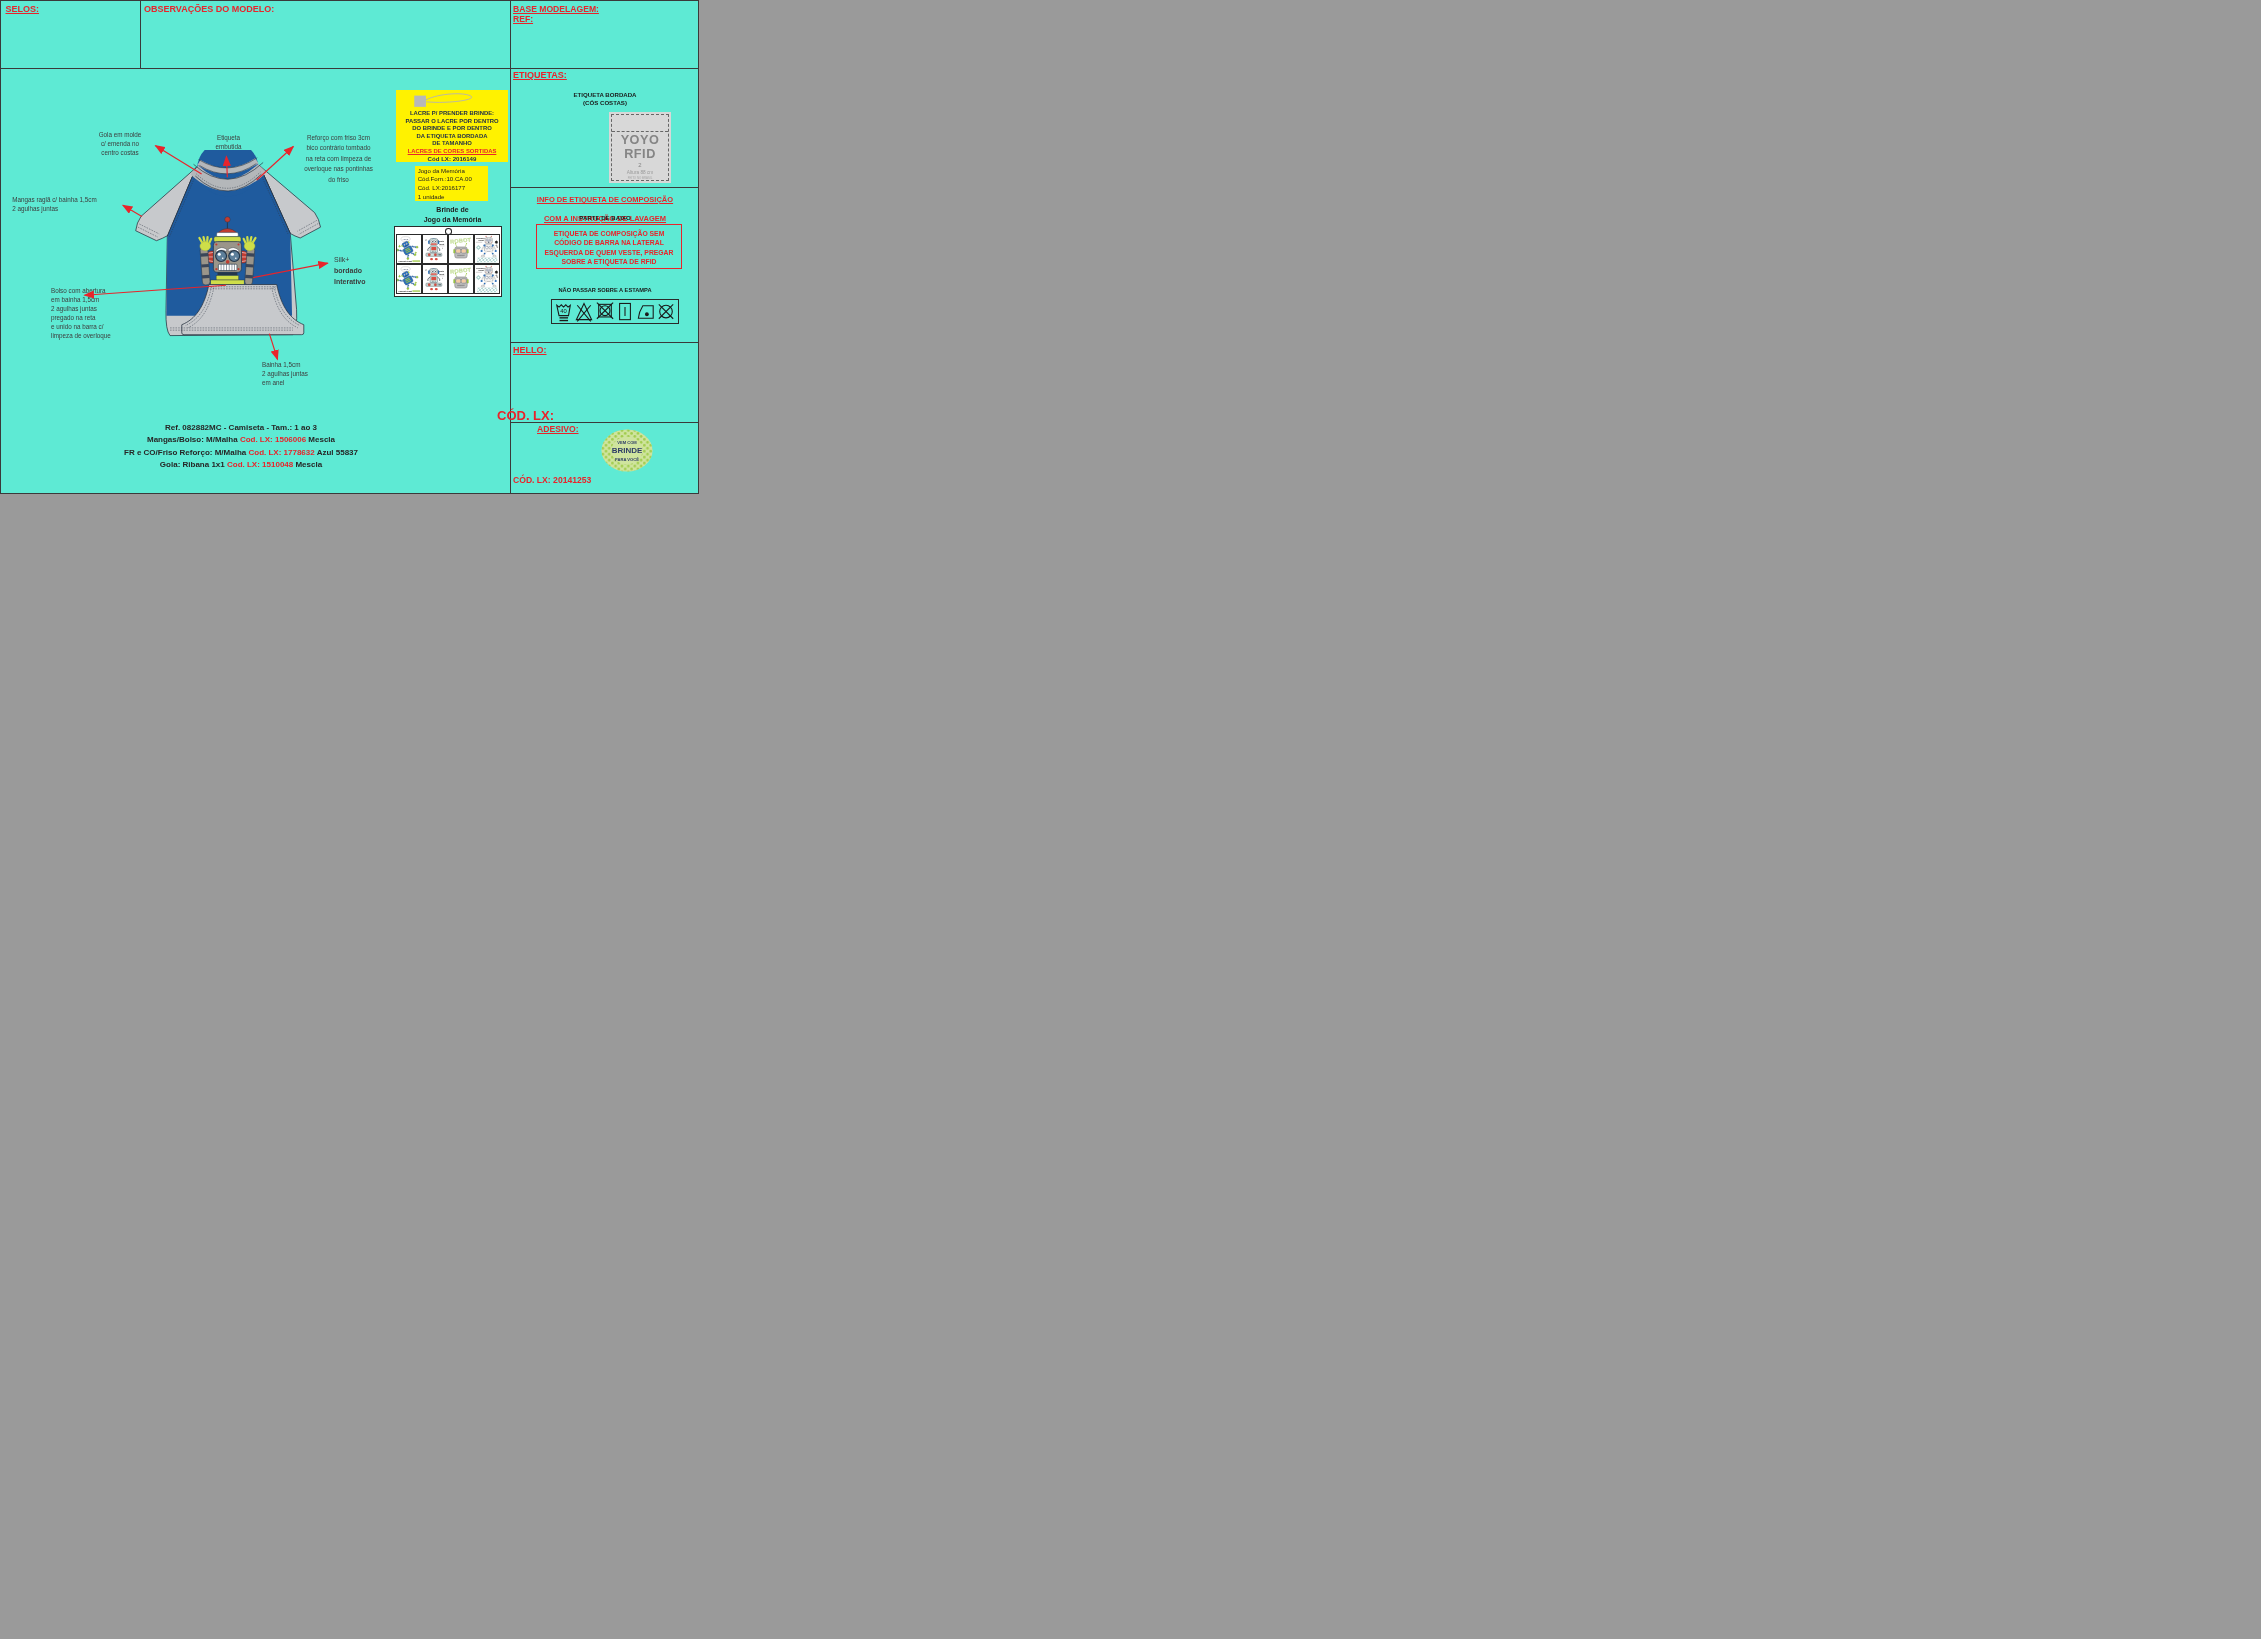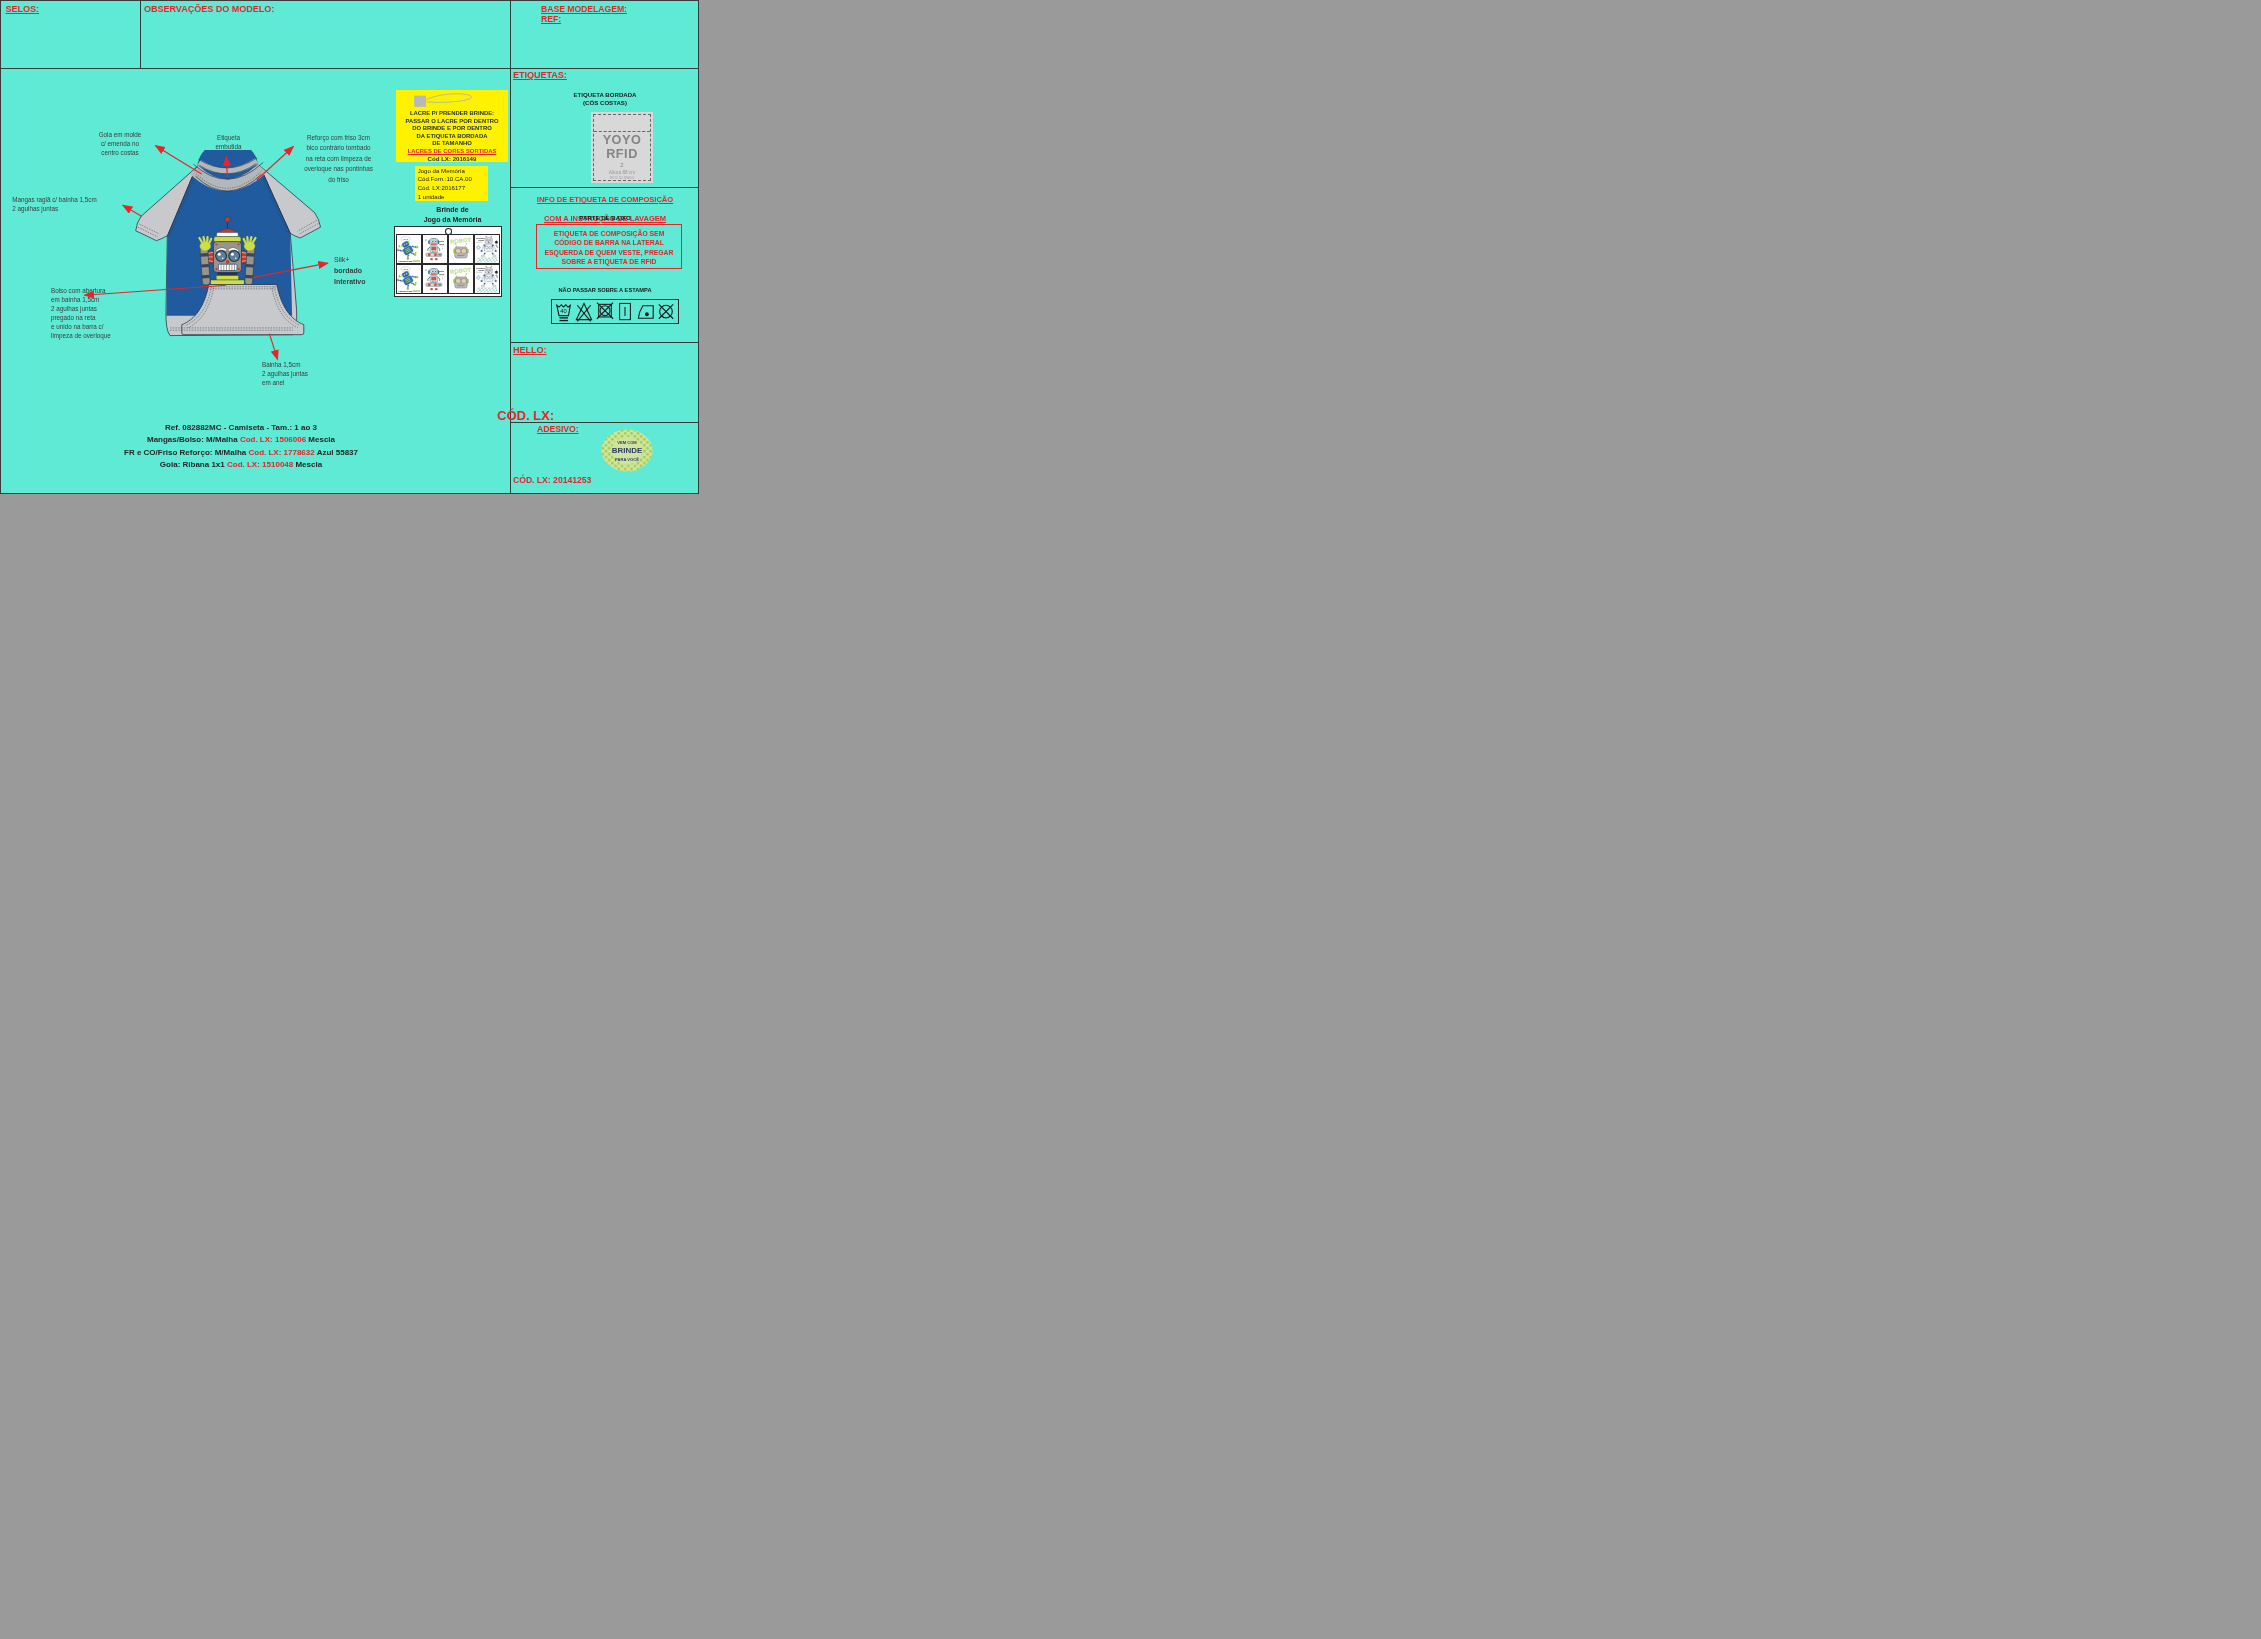--- a/index.html
+++ b/index.html
@@ -224,21 +224,21 @@
 
   <div class="vline" style="left:139px;top:0;height:67px;"></div>
   <div class="vline" style="left:509px;top:0;height:494px;"></div>
   <div class="hline" style="left:0;top:67px;width:699px;"></div>
   <div class="hline" style="left:509px;top:186px;width:190px;"></div>
   <div class="hline" style="left:509px;top:341px;width:190px;"></div>
   <div class="hline" style="left:509px;top:421px;width:190px;"></div>
 
   <div class="abs hdr u" style="left:4.5px;top:2.7px;">SELOS:</div>
   <div class="abs hdr" style="left:143px;top:2.7px;">OBSERVAÇÕES DO MODELO:</div>
-  <div class="abs" style="left:512px;top:2.7px;margin-left:28px;">
+  <div class="abs" style="left:512px;top:2.7px;">
     <div class="hdr u" style="font-size:8.6px;">BASE MODELAGEM:</div>
     <div class="hdr u" style="font-size:8.6px;">REF:</div>
   </div>
 
   <svg class="abs" style="left:113px;top:149px;" width="235" height="213" viewBox="0 0 520 470">
 
     <path d="M182,38 L60,146 Q50,160 48,178 L94,200 Q108,195 120,188 Z" fill="#c7c9cc" stroke="#1e2a38" stroke-width="1.6"></path>
     <path d="M322,34 L444,138 Q454,152 457,170 L412,194 Q400,190 390,184 Z" fill="#c7c9cc" stroke="#1e2a38" stroke-width="1.6"></path>
 
     <path d="M118,190 L115,355 Q114,398 124,410 L396,408 Q406,396 404,352 L390,184 L322,34 Q253,118 182,38 Z" fill="#c7c9cc" stroke="#1e2a38" stroke-width="1.6"></path>
@@ -450,21 +450,21 @@
     <div class="footer-line">Ref. 082882MC - Camiseta - Tam.: 1 ao 3</div>
     <div class="footer-line"><span>Mangas/Bolso: M/Malha </span><span class="red">Cod. LX: 1506006</span><span> Mescla</span></div>
     <div class="footer-line"><span>FR e CO/Friso Reforço: M/Malha </span><span class="red">Cod. LX: 1778632</span><span> Azul 55837</span></div>
     <div class="footer-line"><span>Gola: Ribana 1x1 </span><span class="red">Cod. LX: 1510048</span><span> Mescla</span></div>
   </div>
 
   <div class="abs hdr u" style="left:512px;top:69px;">ETIQUETAS:</div>
   <div class="abs pre" style="left:509px;top:90px;width:190px;text-align:center;font-weight:bold;font-size:6.1px;line-height:8.1px;color:#1a1a1a;">ETIQUETA BORDADA
 (CÓS COSTAS)</div>
 
-  <div class="cell" style="left:590px;top:111px;width:62px;height:71px;background:#d8d8d8;">
+  <div class="cell" style="left:608px;top:111px;width:62px;height:71px;background:#d8d8d8;">
     <div class="abs" style="left:1.8px;top:1.8px;right:1.8px;bottom:1.8px;border:0.9px dashed #666;"></div>
     <div class="abs" style="left:2.7px;top:19px;right:2.7px;border-top:0.9px dashed #666;"></div>
     <div class="abs" style="left:0;top:22px;width:62px;text-align:center;color:#858585;">
       <div style="font-weight:bold;font-size:12.7px;line-height:13.6px;letter-spacing:0.5px;">YOYO</div>
       <div style="font-weight:bold;font-size:12.7px;line-height:13.6px;letter-spacing:0.5px;">RFID</div>
       <div style="font-size:5.9px;line-height:7.7px;margin-top:0.9px;">2</div>
       <div style="font-size:4.7px;line-height:6.3px;color:#9a9a9a;">Altura 88 cm</div>
       <div style="font-size:2.9px;line-height:4.5px;color:#a6a6a6;">FEITO NO BRASIL</div>
     </div>
   </div>

